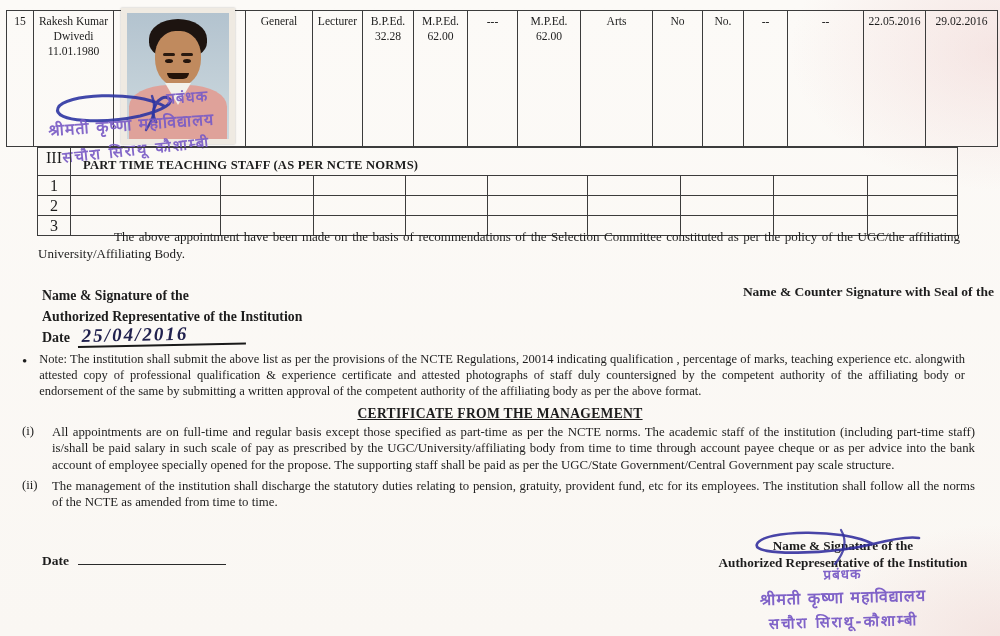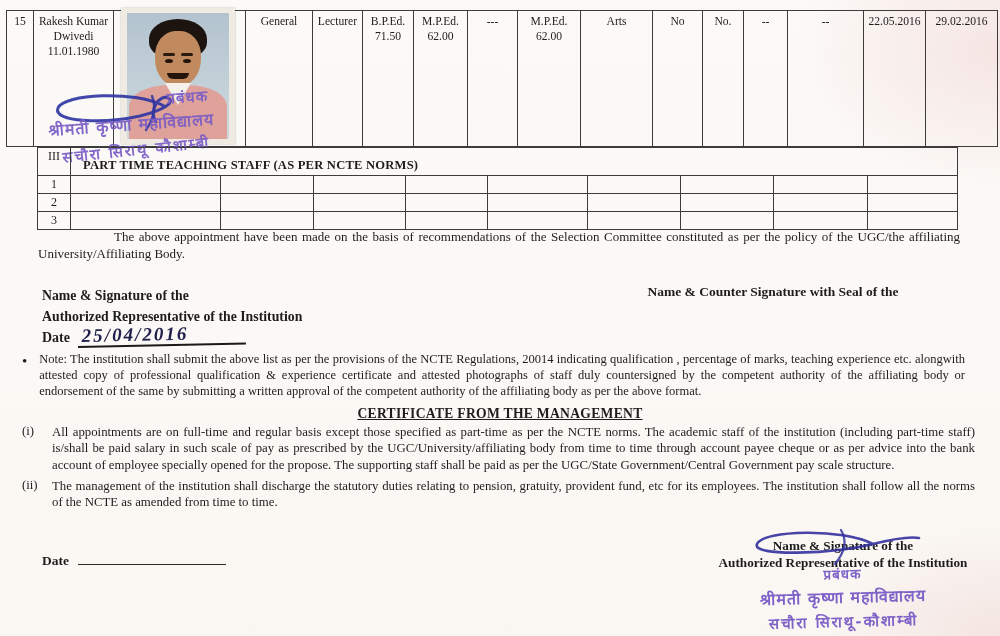--- a/index.html
+++ b/index.html
@@ -51,21 +51,21 @@
   
   .stamp { color: #7a5cc6; font-family: "DejaVu Sans", sans-serif; font-weight: bold; }
   .stamp-photo { left: 48px; top: 86px; width: 290px; transform: rotate(-4deg); opacity: .92; }
   .stamp-photo .s1 { margin-left: 120px; font-size: 15px; letter-spacing: 1px; }
   .stamp-photo .s2 { font-size: 16px; letter-spacing: 1px; margin-top: 3px; }
   .stamp-photo .s3 { font-size: 15px; letter-spacing: 2px; margin-left: 12px; margin-top: 4px; transform: rotate(-2deg); width: max-content; }
   svg.sig { overflow: visible; }
 
   
   table.part { border-collapse: collapse; table-layout: fixed; }
-  table.part td { border: 1.6px solid #3c3c3c; font-size: 12px; vertical-align: top; }
+  table.part td { border: 1.6px solid #3c3c3c; font-size: 16px; vertical-align: top; }
   table.part td.num { text-align: center; padding-top: 1px; }
   table.part td.hdr { vertical-align: bottom; font-weight: bold; font-size: 12.6px; padding: 10px 0 2px 12px; letter-spacing: .2px; }
 
   
   .para { font-size: 13px; line-height: 1.3; text-align: justify; }
   .indent { text-indent: 76px; }
   .signhead { font-weight: bold; font-size: 13.8px; line-height: 1.5; }
   .dateline { font-size: 14px; font-weight: bold; }
   .date-hand {
     display: inline-block; width: 168px; margin-left: 8px;
@@ -123,21 +123,21 @@
     </td>
     <td></td>
     <td>
           <div>General</div>
         </td>
     <td>
           <div>Lecturer</div>
         </td>
     <td>
       <div>B.P.Ed.</div>
-      <div>71.50</div>
+      <div>32.28</div>
     </td>
     <td>
       <div>M.P.Ed.</div>
       <div>62.00</div>
     </td>
     <td>
           <div>---</div>
         </td>
     <td>
       <div>M.P.Ed.</div>
@@ -250,21 +250,21 @@
 </tbody>
   </table>
 
 <div class="para indent abs" style="left:38px; top:229px; width:922px;">The above  appointment have been made on the basis of recommendations of the Selection Committee constituted as per the policy of the UGC/the affiliating University/Affiliating Body.</div>
 
 <div class="signhead abs" style="left:42px; top:286px;">
   <div>Name &amp; Signature of the</div>
   <div>Authorized Representative of the Institution</div>
 </div>
 
-<div class="signhead abs" style="left:552px; top:282px; width:442px; text-align:center; font-size:13.5px;">
+<div class="signhead abs" style="left:552px; top:282px; width:442px; text-align:right; font-size:13.5px;">
   <div>Name &amp; Counter Signature with Seal of the</div>
 </div>
 
 <div class="dateline abs" style="left:42px; top:326px;">
   <span>Date</span><span class="date-hand">25/04/2016</span>
 </div>
 
 <div class="note-row abs" style="left:22px; top:352px; width:943px;">
   <span class="bullet">•</span>
   <div class="para" style="font-size:12.5px; line-height:1.27;">Note: The institution shall submit the above list as per the provisions of the NCTE Regulations, 20014 indicating qualification , percentage of marks, teaching experience etc. alongwith attested copy of professional qualification  &amp; experience certificate and attested photographs of staff duly countersigned by the competent authority of the affiliating body or endorsement of the same by submitting a written approval of the competent authority of the affiliating body as per the above format.</div>

